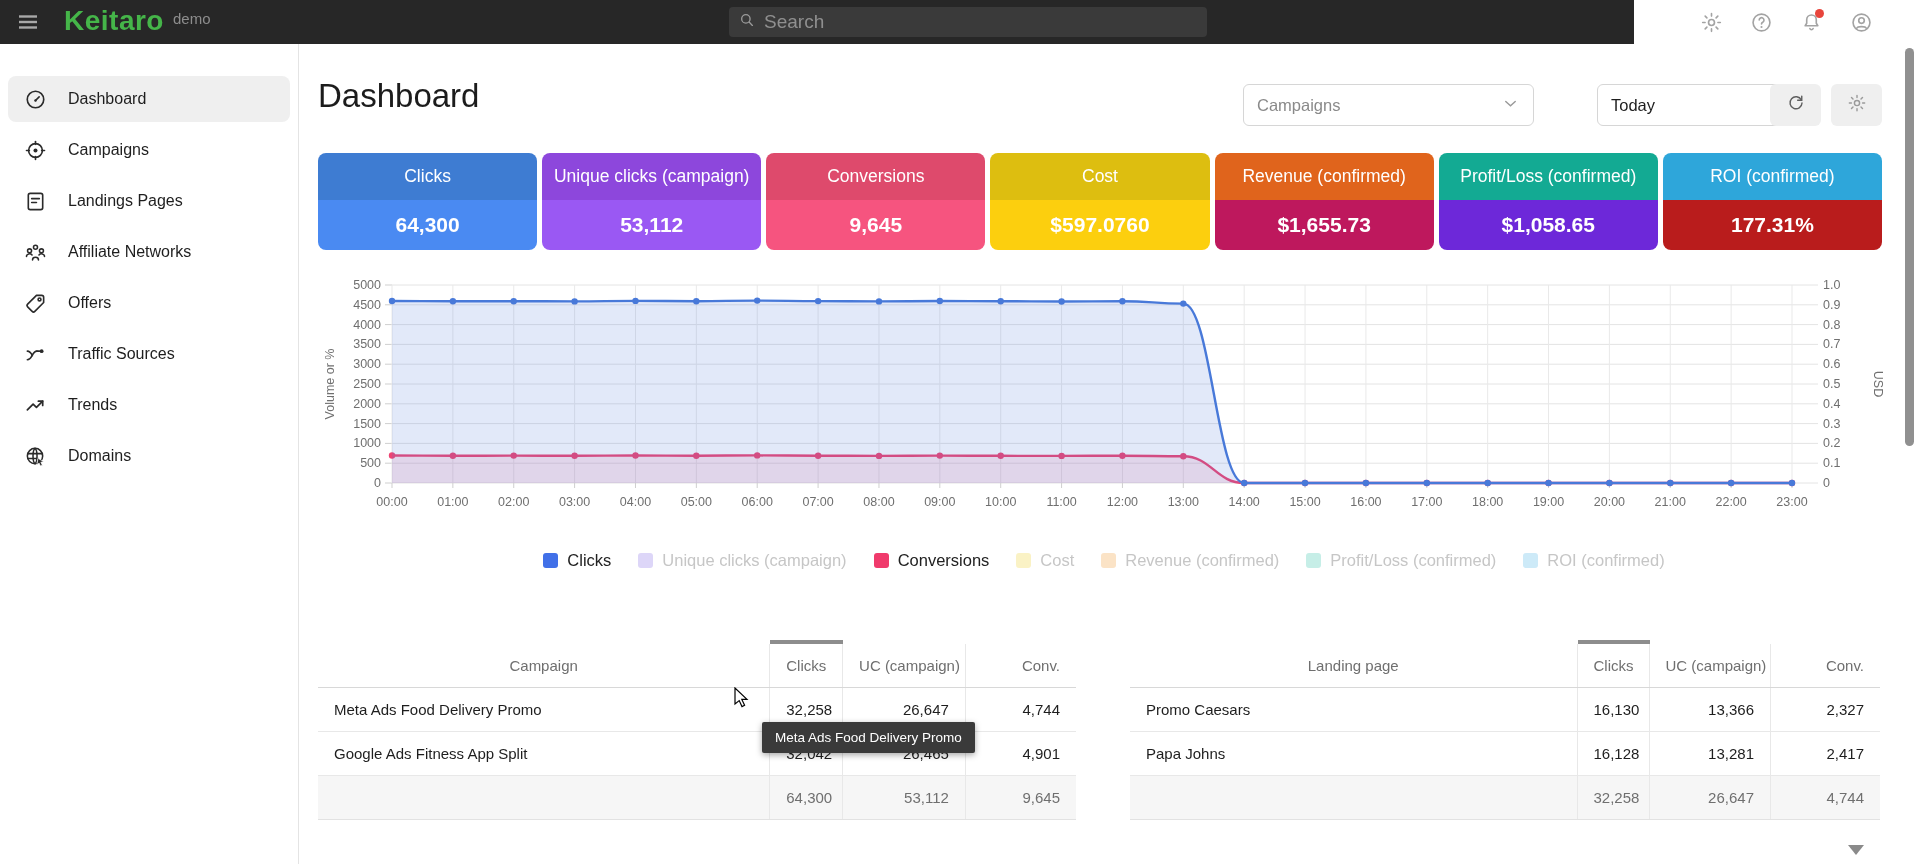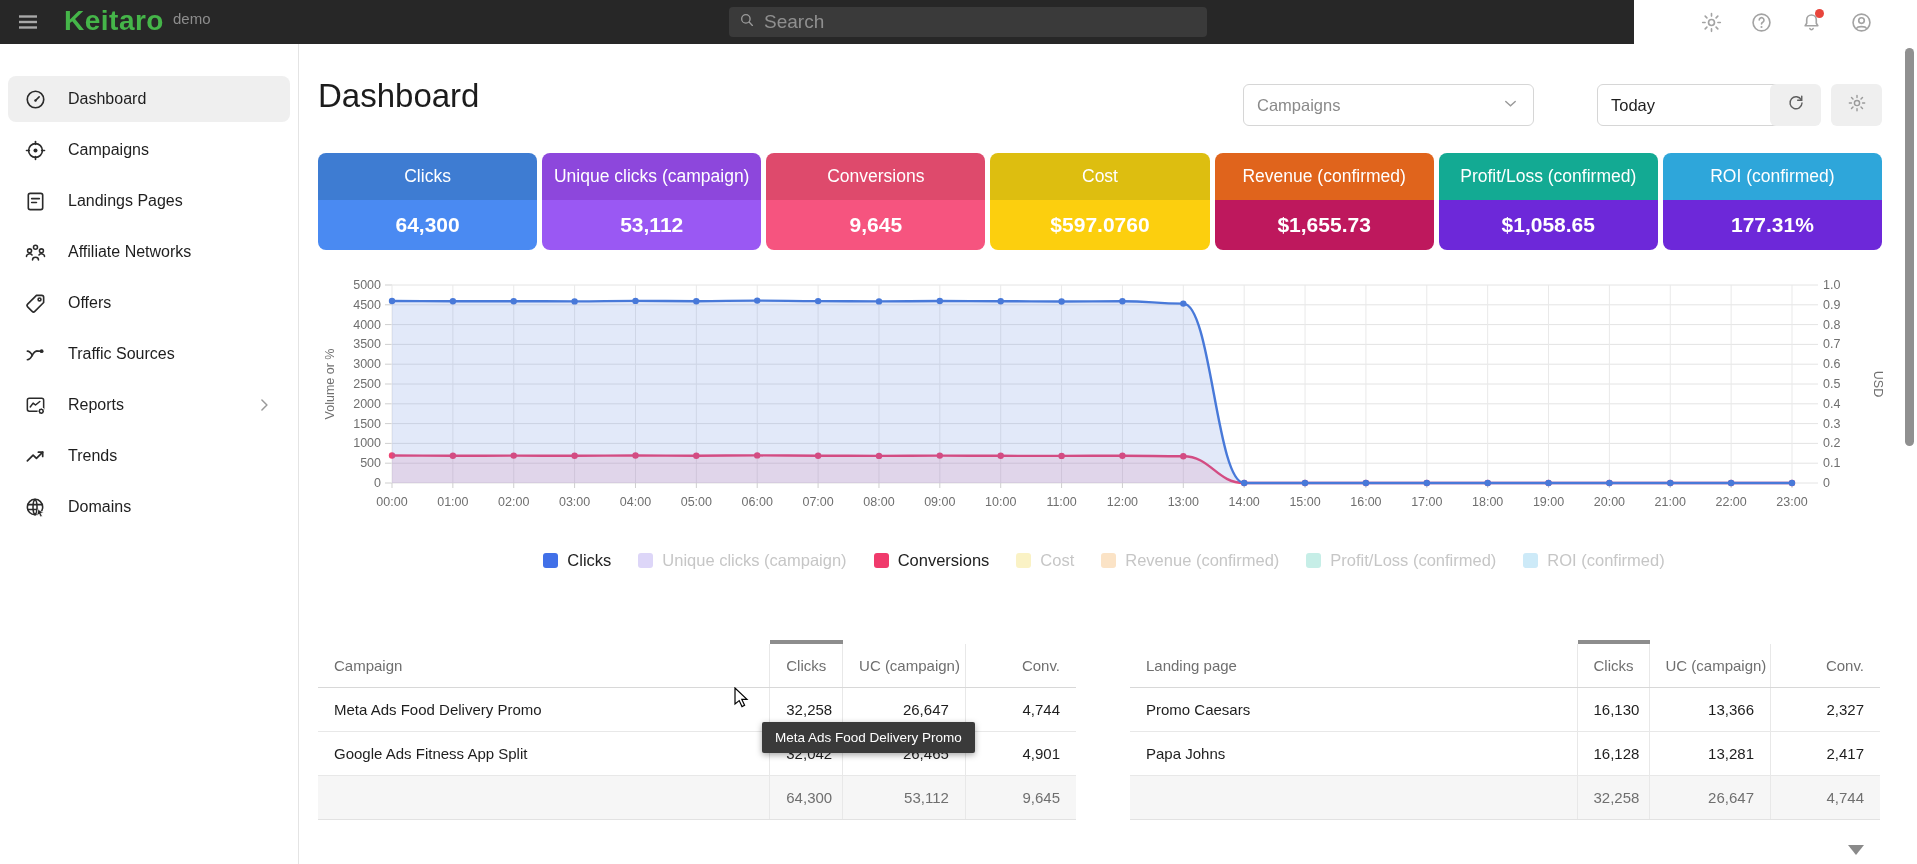--- a/index.html
+++ b/index.html
@@ -50,21 +50,21 @@
   .chart { position:absolute; left:318px; top:278px; width:1572px; height:248px; }
   svg text.tick { font-size:12.5px; fill:#6f6f6f; font-family:"Liberation Sans",sans-serif; }
   .legend { position:absolute; left:318px; top:551px; width:1572px; display:flex; justify-content:center; align-items:center; gap:27px; }
   .lg-item { display:flex; align-items:center; gap:9px; font-size:16.5px; color:#222; cursor:pointer; }
   .lg-item.off { color:#c6c6c6; }
   .lg-sw { width:15px; height:15px; border-radius:3px; }
 
   
   table.dt { position:absolute; top:640px; border-collapse:collapse; font-size:15px; table-layout:fixed; }
   .dt th { color:#6f6f6f; font-weight:400; text-align:right; padding:13px 16px; border-bottom:1px solid #d8d8d8; border-top:4px solid transparent; cursor:pointer; white-space:nowrap; overflow:hidden; }
-  .dt th:first-child { text-align:left; }
+  .dt th:first-child { text-align:center; }
   .dt th.sorted { border-top-color:#8d8d8d; }
   .dt th + th, .dt td + td { border-left:1px solid #e8e8e8; }
   .dt td { padding:13px 16px; text-align:right; color:#1e1e1e; border-bottom:1px solid #e8e8e8; white-space:nowrap; overflow:hidden; }
   .dt td:first-child { text-align:left; }
   .dt tfoot td { background:#f6f6f6; color:#6f6f6f; border-top:1px solid #cfcfcf; border-bottom:1px solid #e2e2e2; }
   .t-campaigns { left:318px; width:758px; }
   .t-landings { left:1130px; width:750px; }
 
   
   .tooltip { position:absolute; left:762px; top:722px; background:#3a3a3a; color:#fff; font-size:13.5px; padding:8px 13px; border-radius:2px; box-shadow:0 2px 6px rgba(0,0,0,.35); z-index:5; white-space:nowrap; }
@@ -189,37 +189,20 @@
     <div class="side-item">
       <span class="ic"><svg viewBox="0 0 24 24" width="100%" height="100%">
           <g stroke="#2b2b2b" stroke-width="1.7" fill="none" stroke-linecap="round">
             <path d="M3.5 17.5c5.5 0 4.5-9 10-9"></path>
             <path d="M3.5 8.5c3 0 4.2 2.6 5.2 4.6"></path>
             <line x1="13.5" y1="8.5" x2="16.2" y2="8.5"></line>
           </g>
           <circle cx="18.4" cy="8.5" r="2" fill="#2b2b2b"></circle>
         </svg></span>
       <span class="lbl">Traffic Sources</span>
-    </div>
-    <div class="side-item">
-      <span class="ic"><svg viewBox="0 0 24 24" width="100%" height="100%">
-          <g stroke="#2b2b2b" stroke-width="1.6" fill="none" stroke-linecap="round" stroke-linejoin="round">
-            <rect x="3.5" y="4.5" width="17" height="13.5" rx="2"></rect>
-            <polyline points="6.5,13.5 9.5,9.5 12,11.5 16.5,7.8"></polyline>
-          </g>
-          <circle cx="18" cy="18" r="3.8" fill="#fff"></circle>
-          <g stroke="#2b2b2b" stroke-width="1.4" fill="none">
-            <circle cx="18" cy="18" r="1.9"></circle>
-            <path d="M18 15.2v.9M18 19.9v.9M15.2 18h.9M19.9 18h.9M16 16l.7.7M19.3 19.3l.7.7M20 16l-.7.7M16.7 19.3l-.7.7"></path>
-          </g>
-        </svg></span>
-      <span class="lbl">Reports</span>
-      <span class="chev"><svg viewBox="0 0 24 24">
-          <polyline points="9.5,6 15.5,12 9.5,18" fill="none" stroke="#9a9a9a" stroke-width="1.8" stroke-linecap="round" stroke-linejoin="round"></polyline>
-        </svg></span>
     </div>
     <div class="side-item">
       <span class="ic"><svg viewBox="0 0 24 24" width="100%" height="100%">
           <g stroke="#2b2b2b" stroke-width="1.8" fill="none" stroke-linecap="round" stroke-linejoin="round">
             <polyline points="3.5,16.5 9.5,10.5 13,14 19.5,7.5"></polyline>
             <polyline points="15,7.5 19.5,7.5 19.5,12"></polyline>
           </g>
         </svg></span>
       <span class="lbl">Trends</span>
     </div>
@@ -288,21 +271,21 @@
     <div class="card">
       <div class="card-top" style="background:#e0641c">Revenue (confirmed)</div>
       <div class="card-val" style="background:#be185d">$1,655.73</div>
     </div>
     <div class="card">
       <div class="card-top" style="background:#13aa93">Profit/Loss (confirmed)</div>
       <div class="card-val" style="background:#6d28d9">$1,058.65</div>
     </div>
     <div class="card">
       <div class="card-top" style="background:#2ea6da">ROI (confirmed)</div>
-      <div class="card-val" style="background:#6d28d9">177.31%</div>
+      <div class="card-val" style="background:#b91c1c">177.31%</div>
     </div>
   </div>
 
 <div class="chart">
   <svg width="1572" height="248">
       <line x1="74" y1="205" x2="1474" y2="205" stroke="#e4e4e4"></line>
       <line x1="67" y1="205" x2="74" y2="205" stroke="#cfcfcf"></line>
       <text class="tick" x="63" y="209" text-anchor="end">0</text>
       <line x1="74" y1="185.2" x2="1474" y2="185.2" stroke="#e4e4e4"></line>
       <line x1="67" y1="185.2" x2="74" y2="185.2" stroke="#cfcfcf"></line>

